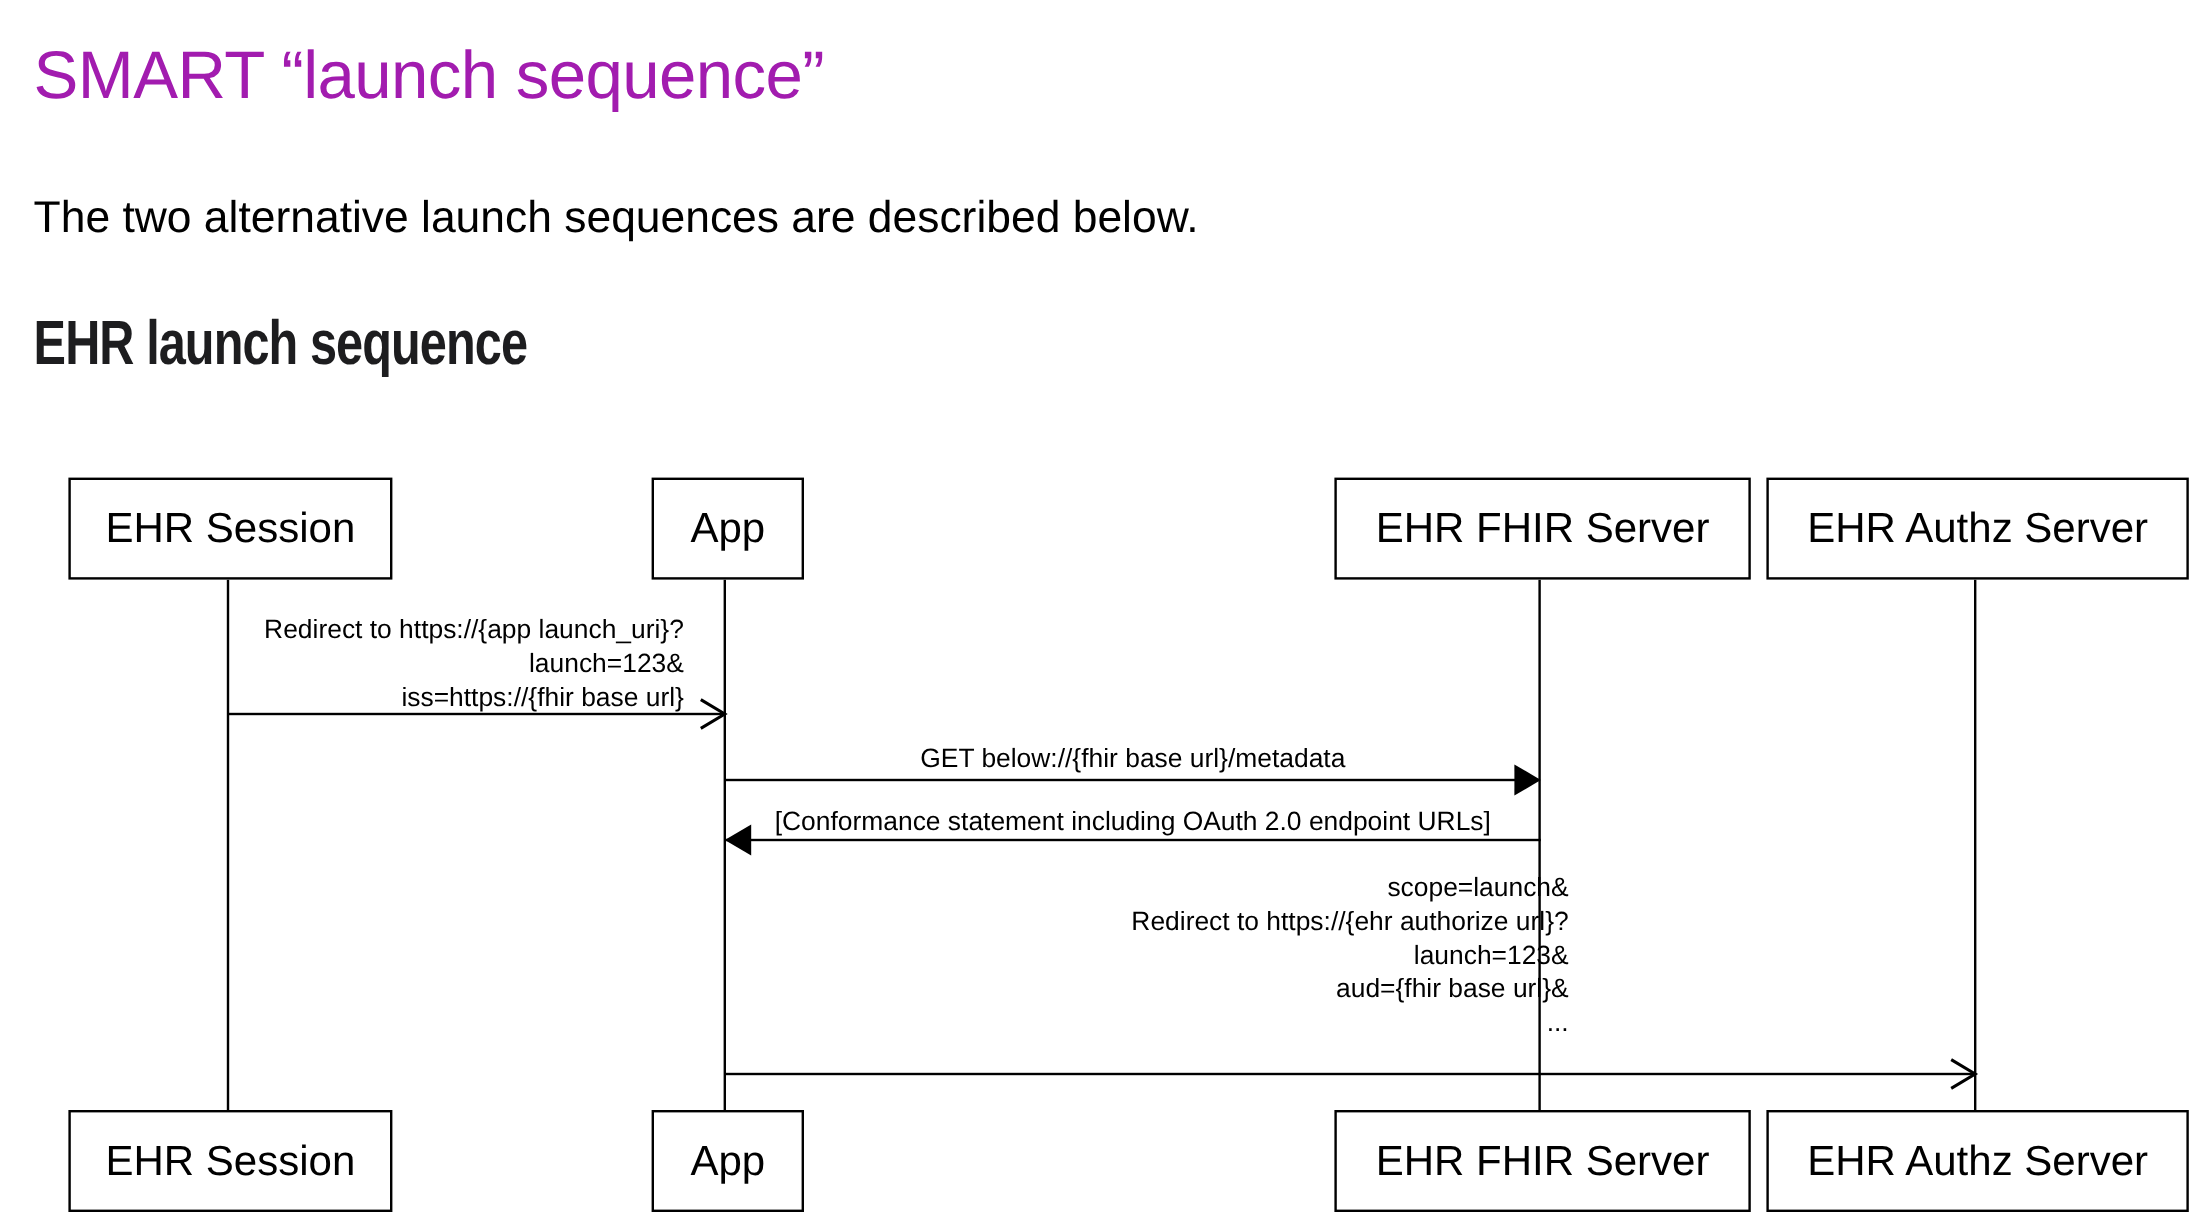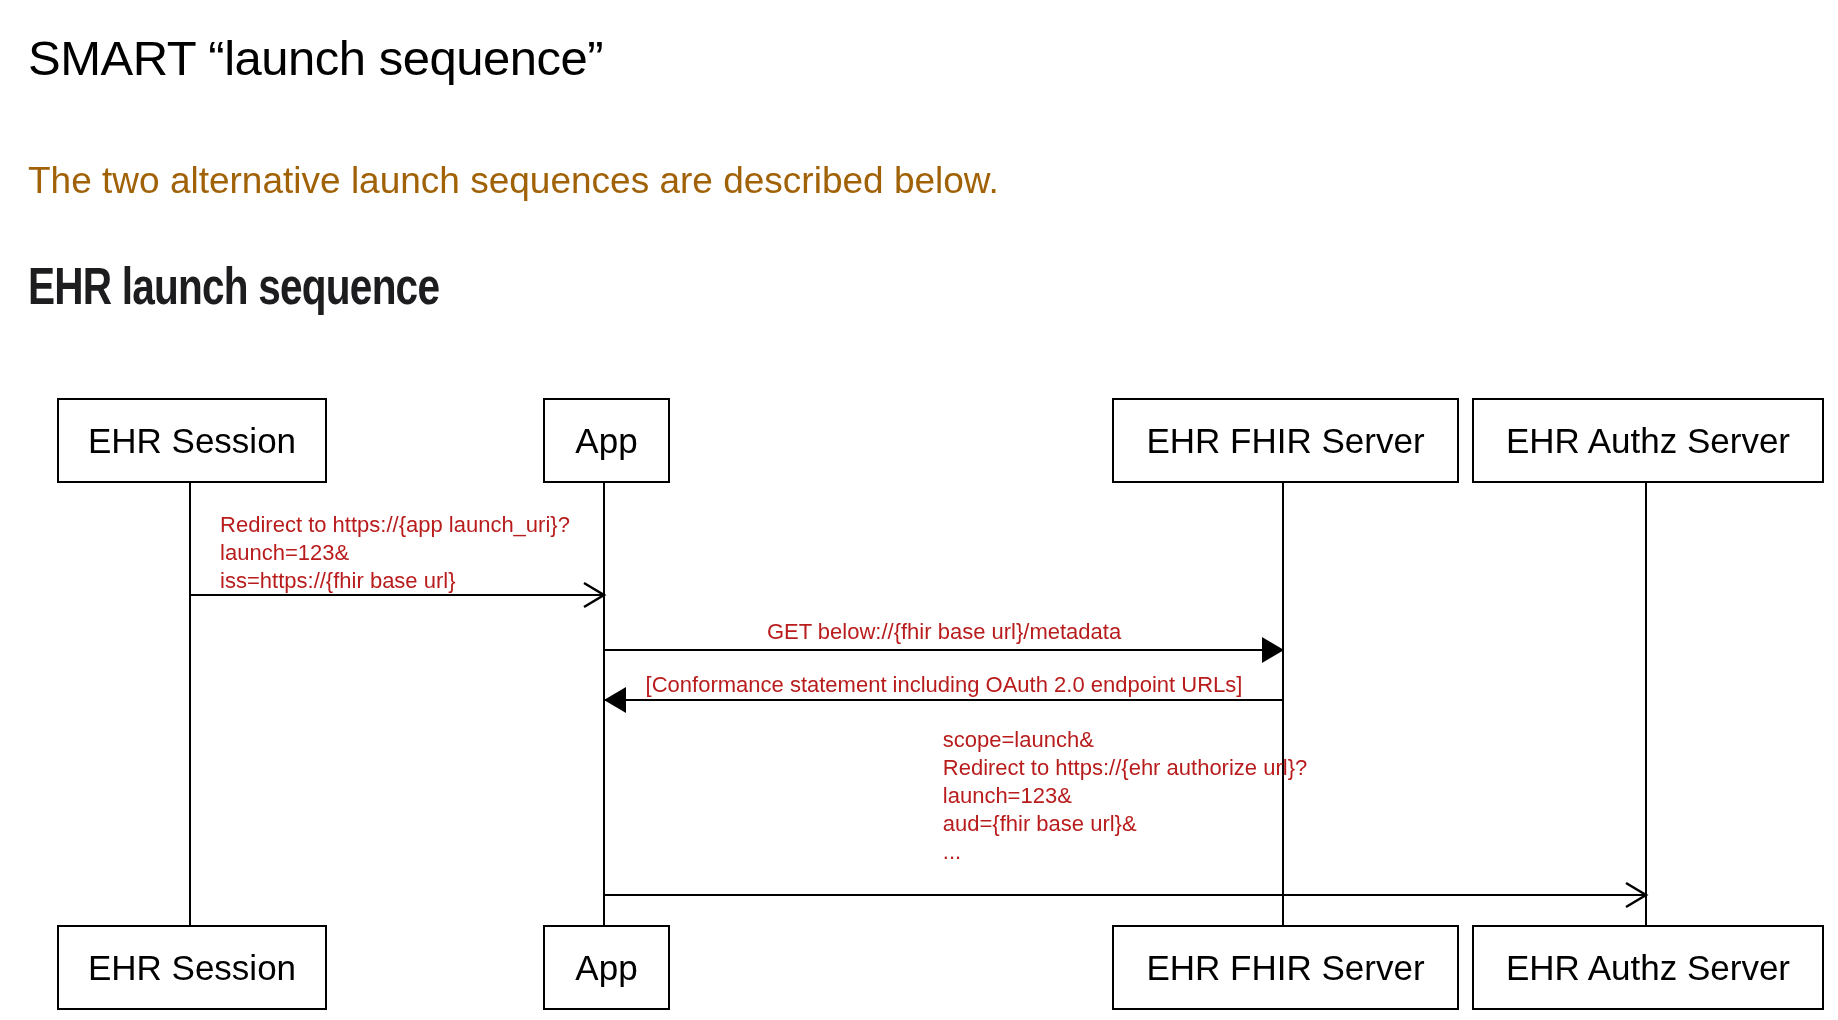--- a/index.html
+++ b/index.html
@@ -9,34 +9,34 @@
     height: 1020px;
     background: #ffffff;
     font-family: "Liberation Sans", sans-serif;
     overflow: hidden;
   }
   .page-title {
     position: absolute;
     left: 28px;
     top: 30px;
     margin: 0;
-    font-size: 49px;
+    font-size: 56px;
     font-weight: 400;
     letter-spacing: -0.5px;
-    color: #000000;
+    color: #a21caf;
     white-space: nowrap;
   }
   .intro-text {
     position: absolute;
     left: 28px;
     top: 160px;
     margin: 0;
     font-size: 37px;
     font-weight: 400;
-    color: #a16207;
+    color: #000000;
     white-space: nowrap;
   }
   .section-heading {
     position: absolute;
     left: 28px;
     top: 256px;
     margin: 0;
     font-size: 52px;
     font-weight: 700;
     letter-spacing: -1px;
@@ -71,24 +71,24 @@
   }
   .msg-line {
     position: absolute;
     height: 2px;
     background: #000000;
     z-index: 2;
   }
   .msg-label {
     position: absolute;
     transform: translateX(-50%);
-    text-align: left;
+    text-align: right;
     font-size: 22px;
     line-height: 28px;
-    color: #b91c1c;
+    color: #000000;
     white-space: nowrap;
     z-index: 2;
   }
   .arrowhead { position: absolute; z-index: 4; }
 </style>
 </head>
 <body>
 
 <div class="screen">
 

